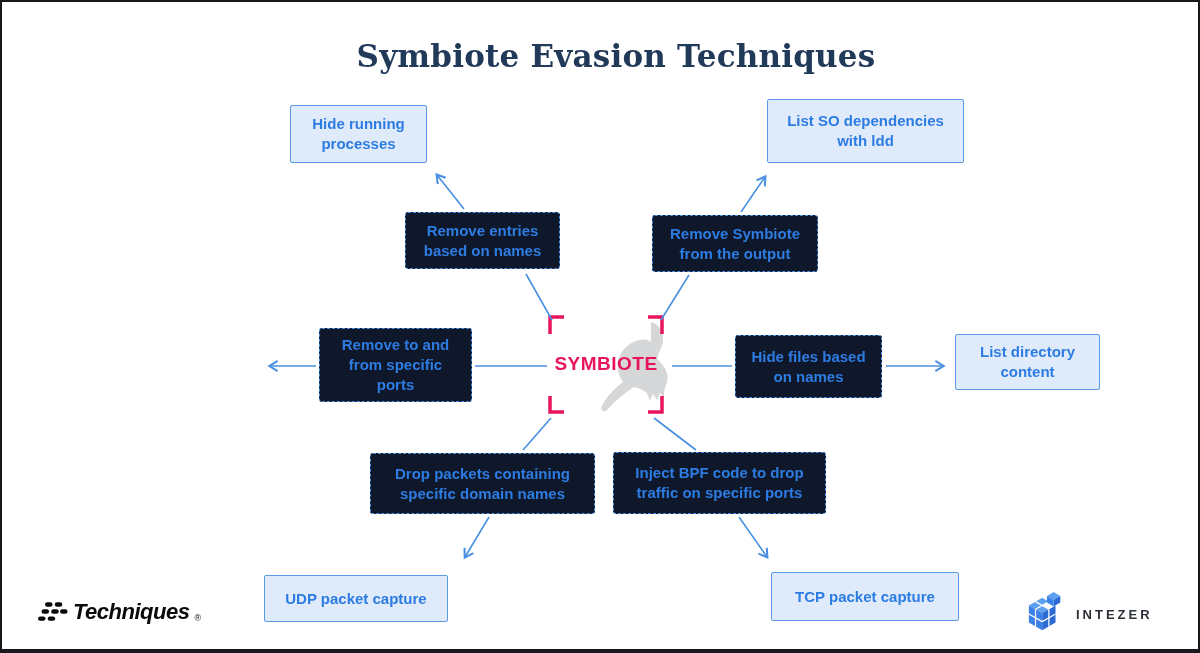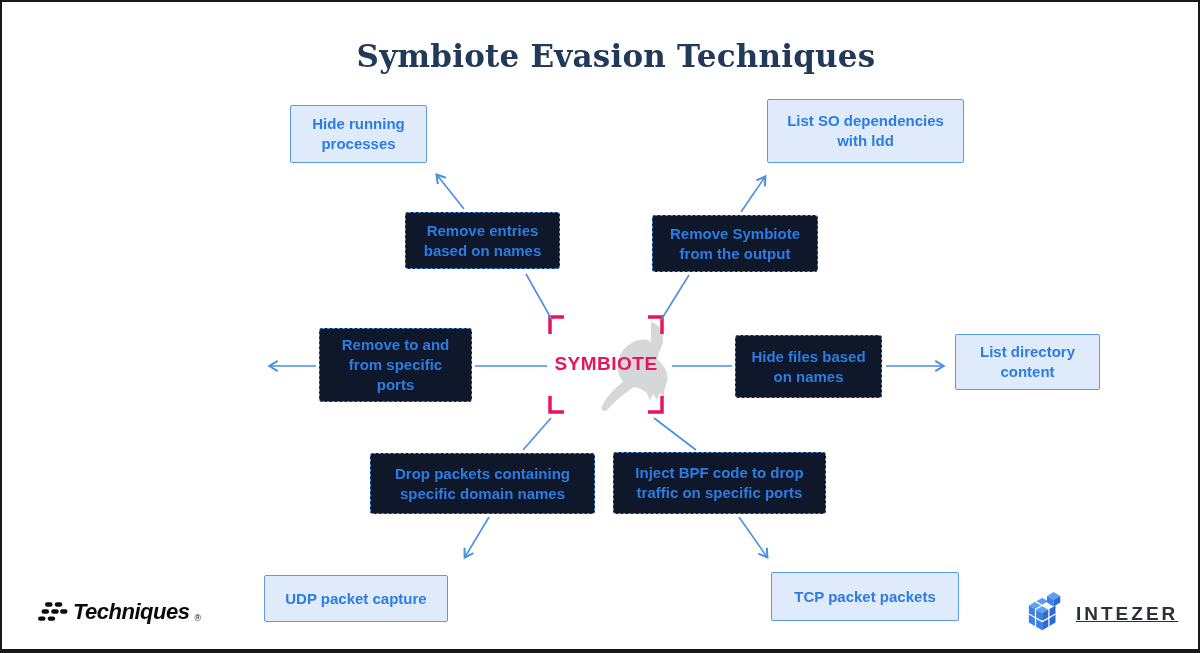--- a/index.html
+++ b/index.html
@@ -56,21 +56,21 @@
   .bb-word{
     font-weight:bold;font-style:italic;font-size:22px;
     color:#0a0a0a;letter-spacing:-0.5px;
   }
   .bb-reg{font-size:9px;color:#0a0a0a;align-self:flex-end;margin-bottom:2px;}
   .intezer{
     position:absolute;left:1024px;top:589px;
     display:flex;align-items:center;gap:10px;z-index:2;
   }
   .intezer-word{
-    font-weight:bold;font-size:19px;letter-spacing:3px;color:#2c3038;text-decoration:underline;
+    font-weight:bold;font-size:13px;letter-spacing:3px;color:#2c3038;
   }
 </style>
 </head>
 <body>
 
 <div class="canvas">
 
   <h1 class="title">Symbiote Evasion Techniques</h1>
 
   <svg class="links" viewBox="0 0 1200 653">
@@ -107,21 +107,21 @@
       <line x1="737" y1="515" x2="765" y2="555" marker-end="url(#arrow)"></line>
     </g>
   </svg>
 
   <div class="center-label">SYMBIOTE</div>
 
   <div class="box solid" id="b-processes">Hide running processes</div>
   <div class="box solid" id="b-ldd">List SO dependencies with ldd</div>
   <div class="box solid" id="b-dircontent">List directory content</div>
   <div class="box solid" id="b-udp">UDP packet capture</div>
-  <div class="box solid" id="b-tcp">TCP packet packets</div>
+  <div class="box solid" id="b-tcp">TCP packet capture</div>
 
   <div class="box dashed" id="m-entries">Remove entries based on names</div>
   <div class="box dashed" id="m-symoutput">Remove Symbiote from the output</div>
   <div class="box dashed" id="m-ports">Remove to and from specific ports</div>
   <div class="box dashed" id="m-hidefiles">Hide files based on names</div>
   <div class="box dashed" id="m-droppackets">Drop packets containing specific domain names</div>
   <div class="box dashed" id="m-bpf">Inject BPF code to drop traffic on specific ports</div>
 
   <div class="blackberry">
     <svg width="30" height="24" viewBox="0 0 34 24">

